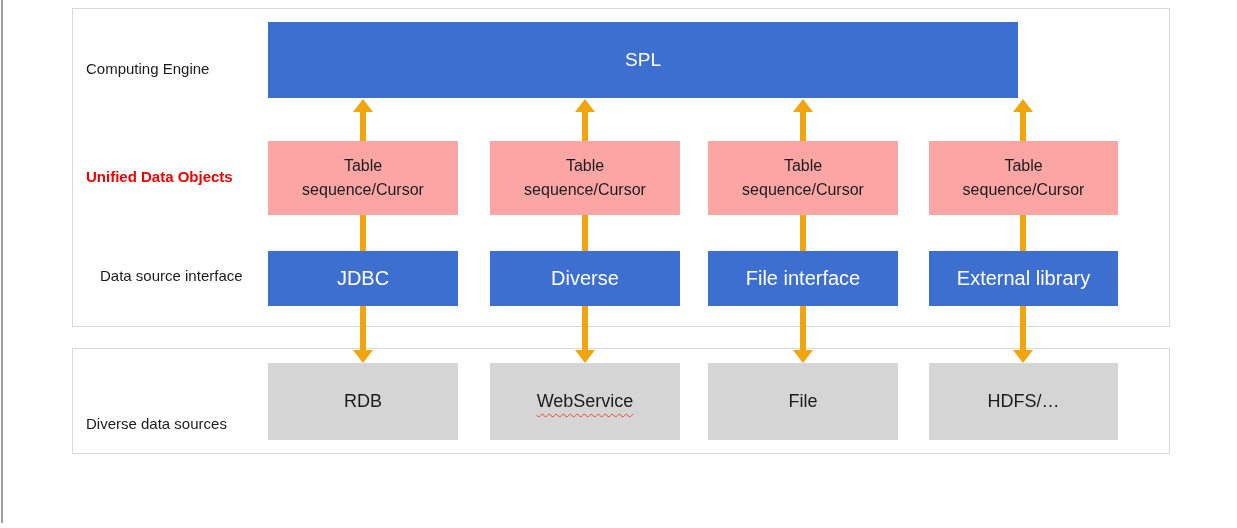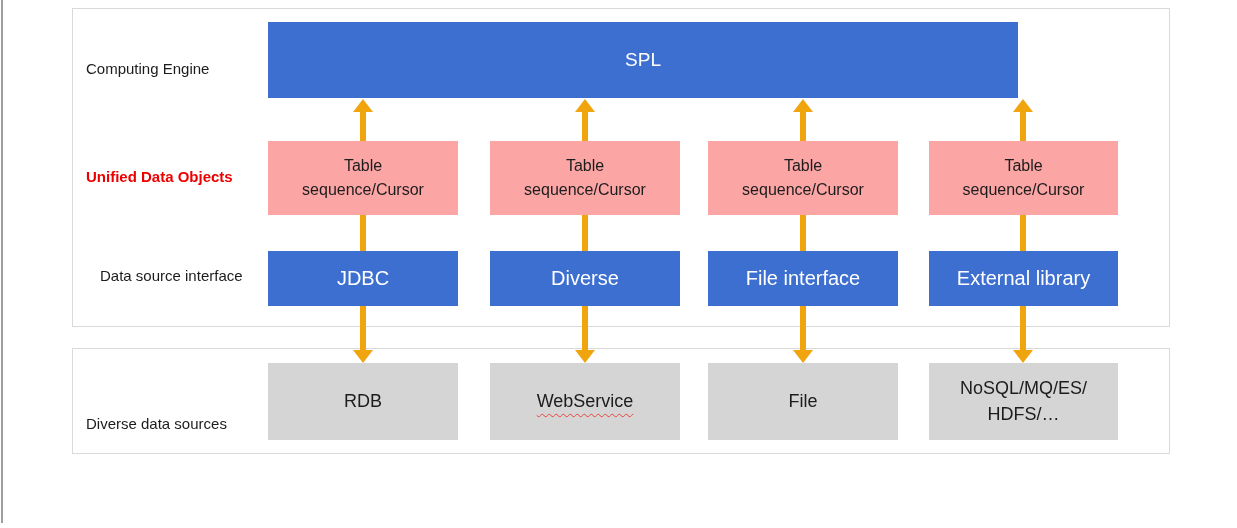--- a/index.html
+++ b/index.html
@@ -131,16 +131,15 @@
     </div>
 </div>
 <div class="abs box src-box c3">
   <div class="lines">
       <span>File</span>
       <span></span>
     </div>
 </div>
 <div class="abs box src-box c4">
   <div class="lines">
-      <span>NoSQL/MQ/ES/</span>
       <span>HDFS/…</span>
     </div>
 </div>
 
 </body></html>

